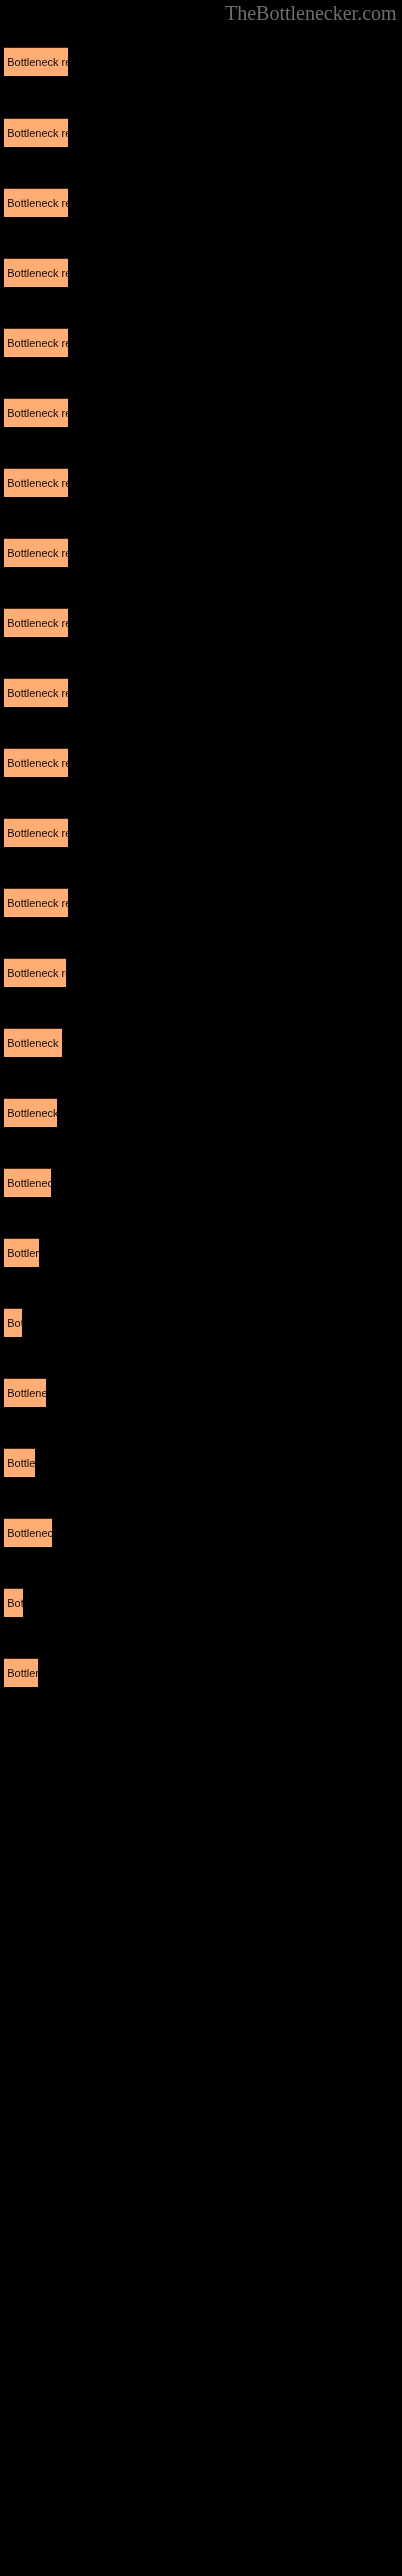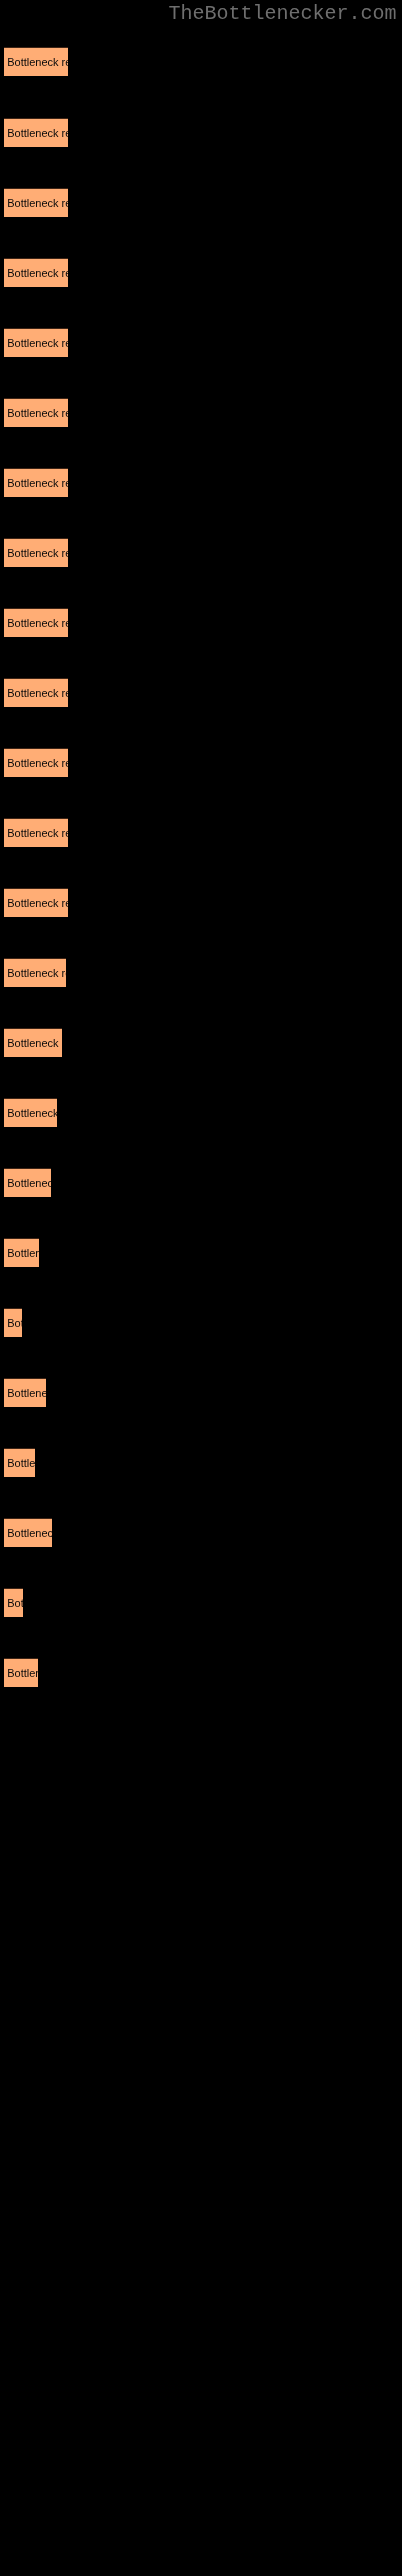--- a/index.html
+++ b/index.html
@@ -15,21 +15,21 @@
     font-family: "Liberation Sans", sans-serif;
   }
 
   .watermark {
     position: absolute;
     right: 6.4px;
     top: 1.6px;
     color: #6e6e6e;
     font-size: 20px;
     letter-spacing: 0px;
-    font-family: Liberation Mono, monospace;
+    font-family: Liberation Serif, serif;
     white-space: nowrap;
   }
 
   .chart {
     position: absolute;
     left: 0;
     top: 0;
     width: 403px;
     height: 2576px;
   }

